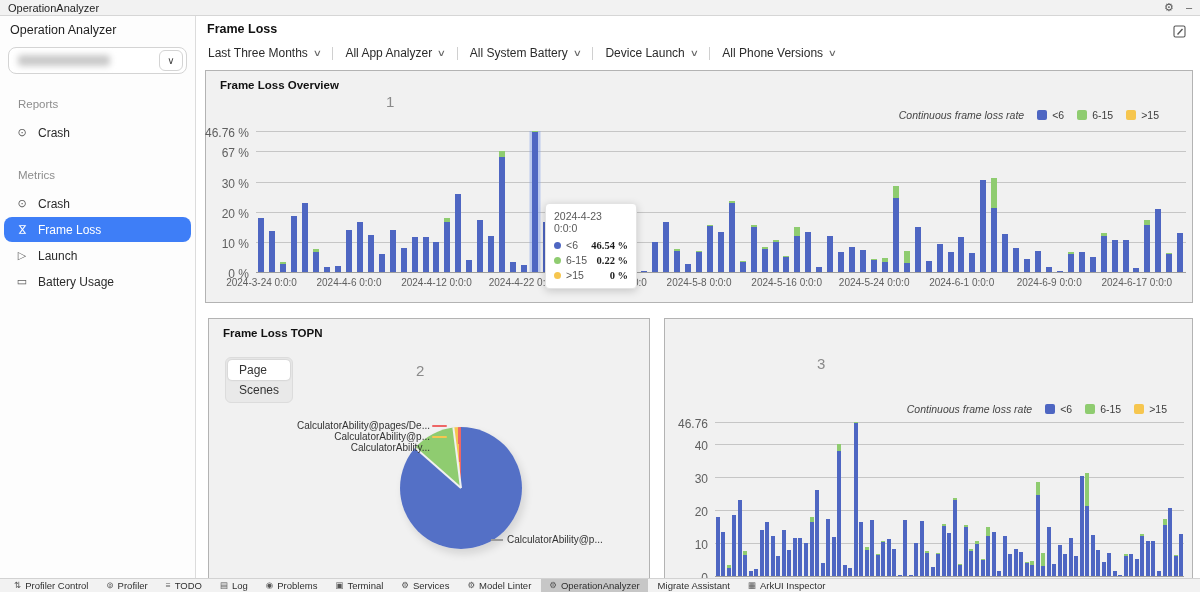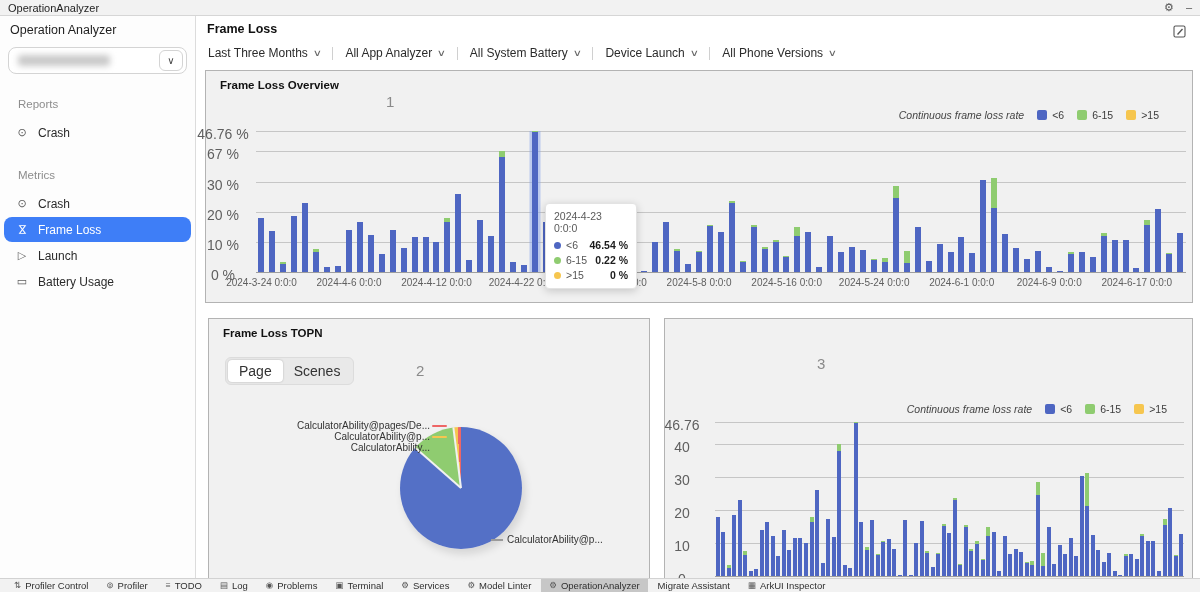--- a/index.html
+++ b/index.html
@@ -51,45 +51,45 @@
   .legend { position:absolute; display:flex; align-items:center; gap:13px;
     font-size:10.5px; color:#3d3d3d; }
   .legend .lg-title { color:#444;font-style:italic; }
   .lg-item { display:flex; align-items:center; gap:5px; }
   .lg-sw { width:10px; height:10px; border-radius:2px; }
 
   
   .plot { position:absolute; }
   .grid { position:absolute; left:0; right:0; height:1px; background:#c6c6c6; z-index:0; }
   .grid.zero { background:#9e9e9e; }
-  .ylab { position:absolute; right:calc(100% + 7px); width:52px; text-align:center;
-    font-size:14px; color:#5f5f5f; white-space:nowrap; }
+  .ylab { position:absolute; right:calc(100% + 7px); width:52px; text-align:right;
+    font-size:12px; color:#5f5f5f; white-space:nowrap; }
   .bars { position:absolute; left:0; top:0; right:0; bottom:0; display:flex; align-items:stretch; z-index:1; }
   .bar-slot { flex:1; position:relative; display:flex; align-items:flex-end; justify-content:center; }
   .bar { display:flex; flex-direction:column; justify-content:flex-end; position:relative; z-index:2; }
   .plot-large .bar { width:6px; }
   .plot-small .bar { width:4px; }
   .bar-slot.hl::before { content:""; position:absolute; top:0; bottom:0; left:50%;
     transform:translateX(-50%); width:11px; background:rgba(136,164,235,.5); z-index:1; }
   .xlabels { position:absolute; top:calc(100% + 5px); left:0; right:0; height:12px; }
   .xlabels span { position:absolute; transform:translateX(-50%); font-size:10px; color:#5f5f5f; white-space:nowrap; }
 
   
   .tooltip { position:absolute; left:349px; top:187px; width:92px; background:#fff;
     border:1px solid #e3e3e3; border-radius:4px; box-shadow:0 2px 8px rgba(0,0,0,.18);
     padding:6px 8px 7px; z-index:6; font-size:10.5px; }
   .tt-title { color:#5a5a5a; margin-bottom:5px; }
   .tt-row { display:flex; align-items:center; gap:5px; margin-top:3px; }
   .tt-dot { width:7px; height:7px; border-radius:50%; flex:none; }
   .tt-label { color:#555; flex:1; }
-  .tt-val { color:#1c1c1c; font-weight:bold; white-space:nowrap; }
+  .tt-val { color:#1c1c1c; font-weight:bold; white-space:nowrap;font-family:Liberation Serif, serif; }
 
   
   .tabs { position:absolute; left:16px; top:38px; background:#e9e9e9; border:1px solid #dcdcdc;
-    border-radius:6px; display:flex; padding:2px; font-size:14px; color:#333; }
+    border-radius:6px; display:flex; padding:2px; font-size:12px; color:#333;flex-direction:column; }
   .tab { padding:3px 11px; border-radius:4px; cursor:pointer; }
   .tab.active { background:#fff; box-shadow:0 0 2px rgba(0,0,0,.25); }
   .pie { position:absolute; left:191px; top:108px; width:122px; height:122px; border-radius:50%;
     box-shadow:3px 5px 9px rgba(0,0,0,.12); }
   .pie-line { position:absolute; left:calc(50% - 1px); top:0; width:2px; height:50%;
     background:#f1f1f1; transform-origin:bottom center; }
   .pie-labels { position:absolute; right:202px; top:101px; text-align:right;
     font-size:10px; line-height:11px; color:#333; z-index:3; }
   .pie-lab-row { display:flex; align-items:center; justify-content:flex-end; gap:2px; white-space:nowrap; }
   .leader { display:inline-block; width:15px; height:2px; border-radius:1px; flex:none; }

